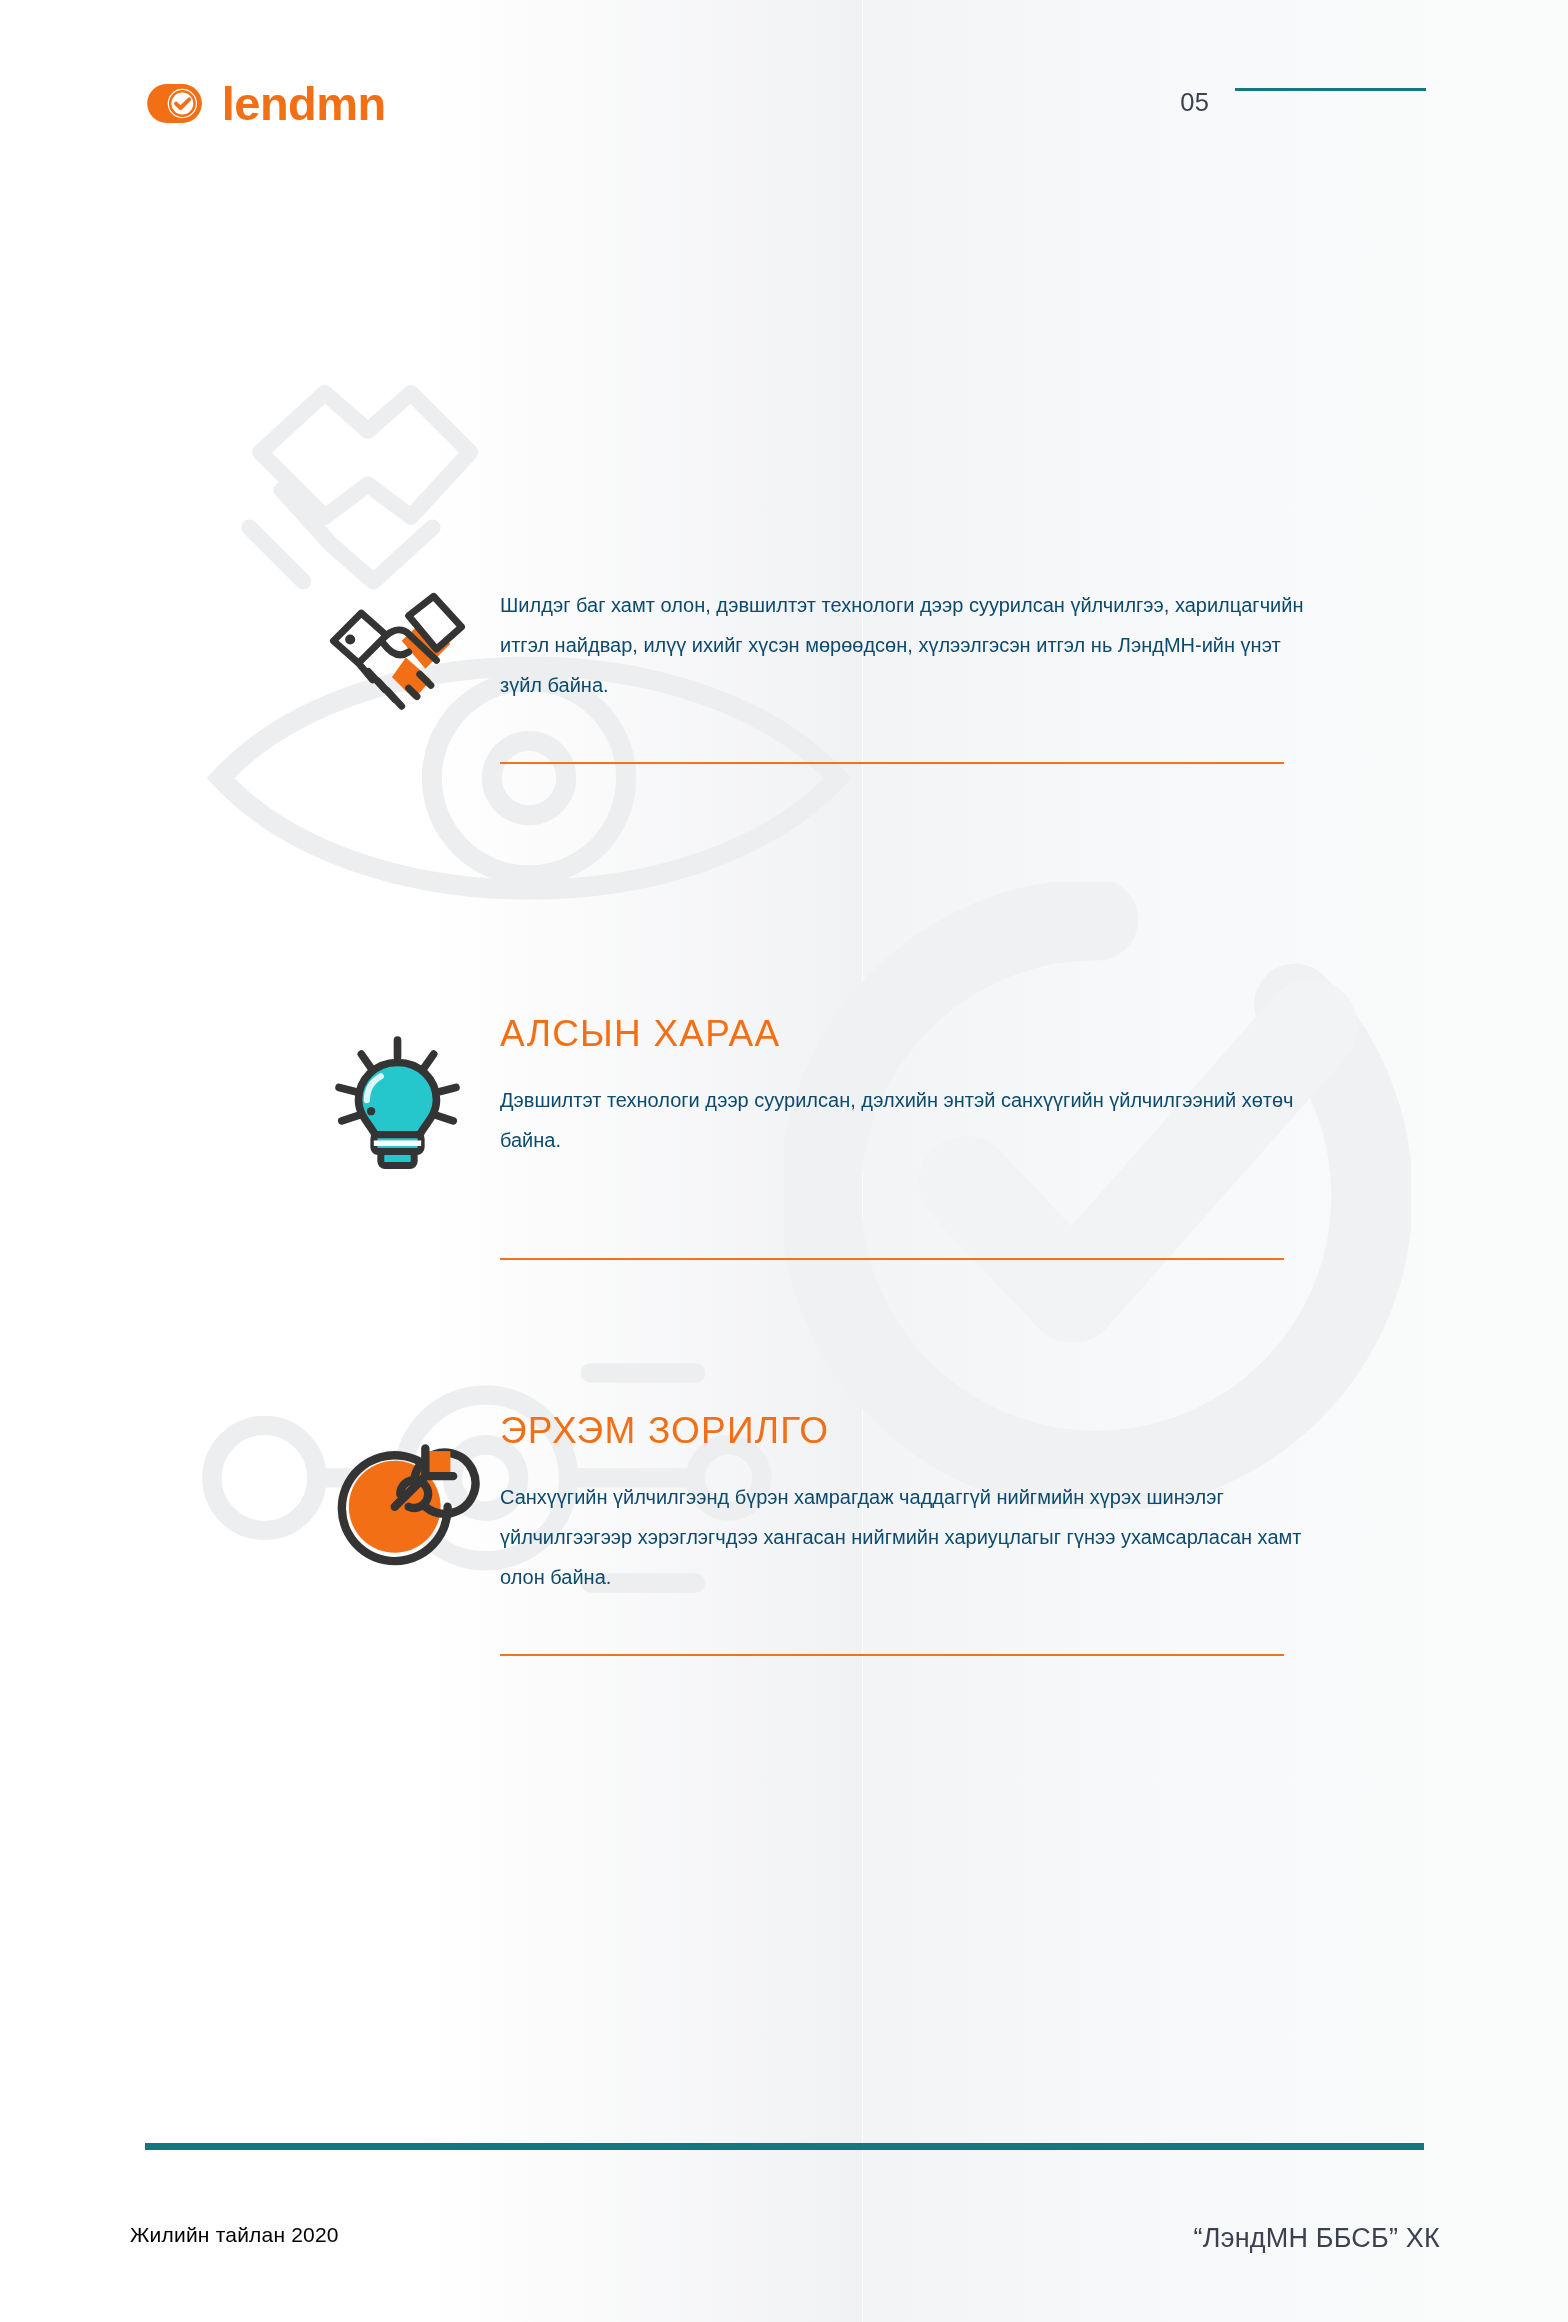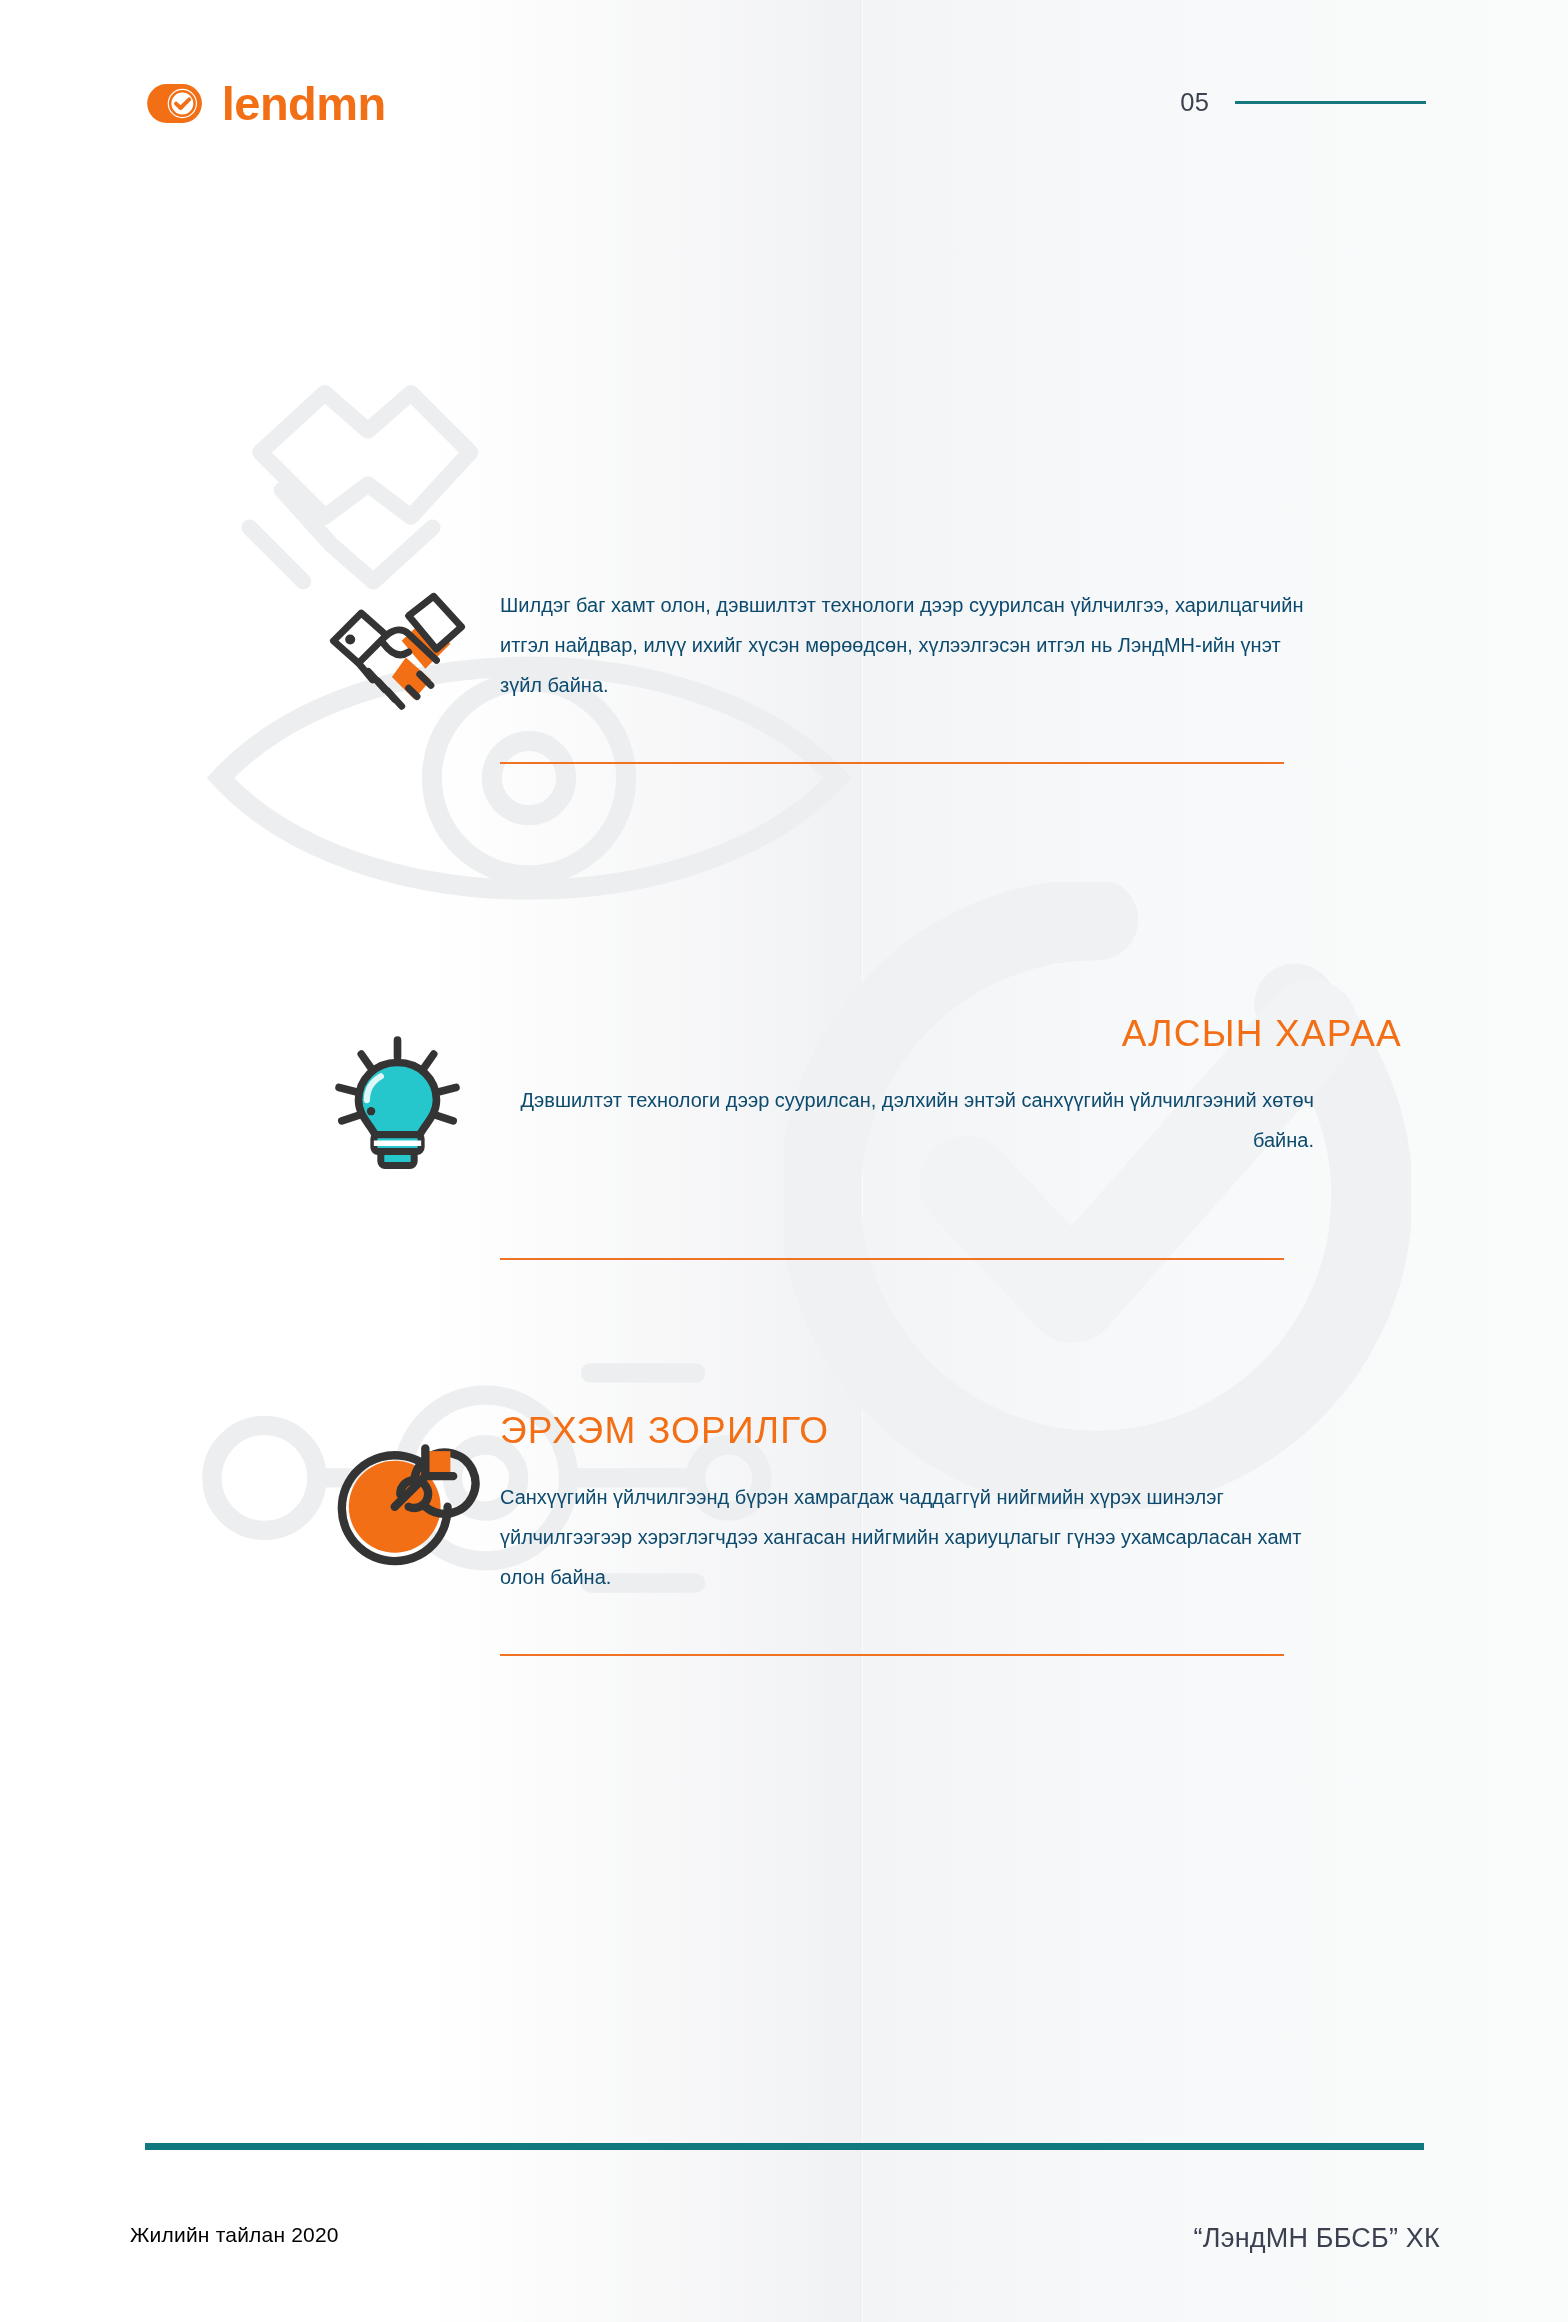--- a/index.html
+++ b/index.html
@@ -68,21 +68,21 @@
     font-weight: 700;
     letter-spacing: -0.5px;
     color: #f36f16;
     line-height: 1;
     font-family: "Liberation Sans", sans-serif;
   }
   .pagenum-wrap {
     position: absolute;
     right: 142px; top: 88px;
     display: flex;
-    align-items: center;
+    align-items: flex-start;
     gap: 25.5px;
   }
   .pagenum {
     font-size: 25.5px;
     color: #3c4250;
     letter-spacing: 0.5px;
     font-weight: 400;
   }
   .pagenum-rule {
     width: 191px;
@@ -90,21 +90,21 @@
     background: #16787f;
   }
 
   
   .section {
     position: absolute;
     width: 1088px;
     left: 314px;
   }
   .sec-1 { top: 559px; }
-  .sec-2 { top: 1014px; text-align: right; }
+  .sec-2 { top: 1014px; }
   .sec-3 { top: 1411px; }
 
   .sec-icon {
     position: absolute;
     left: 0; top: 0;
     width: 167px;
     height: 186px;
   }
   .sec-body {
     margin-left: 186px;

